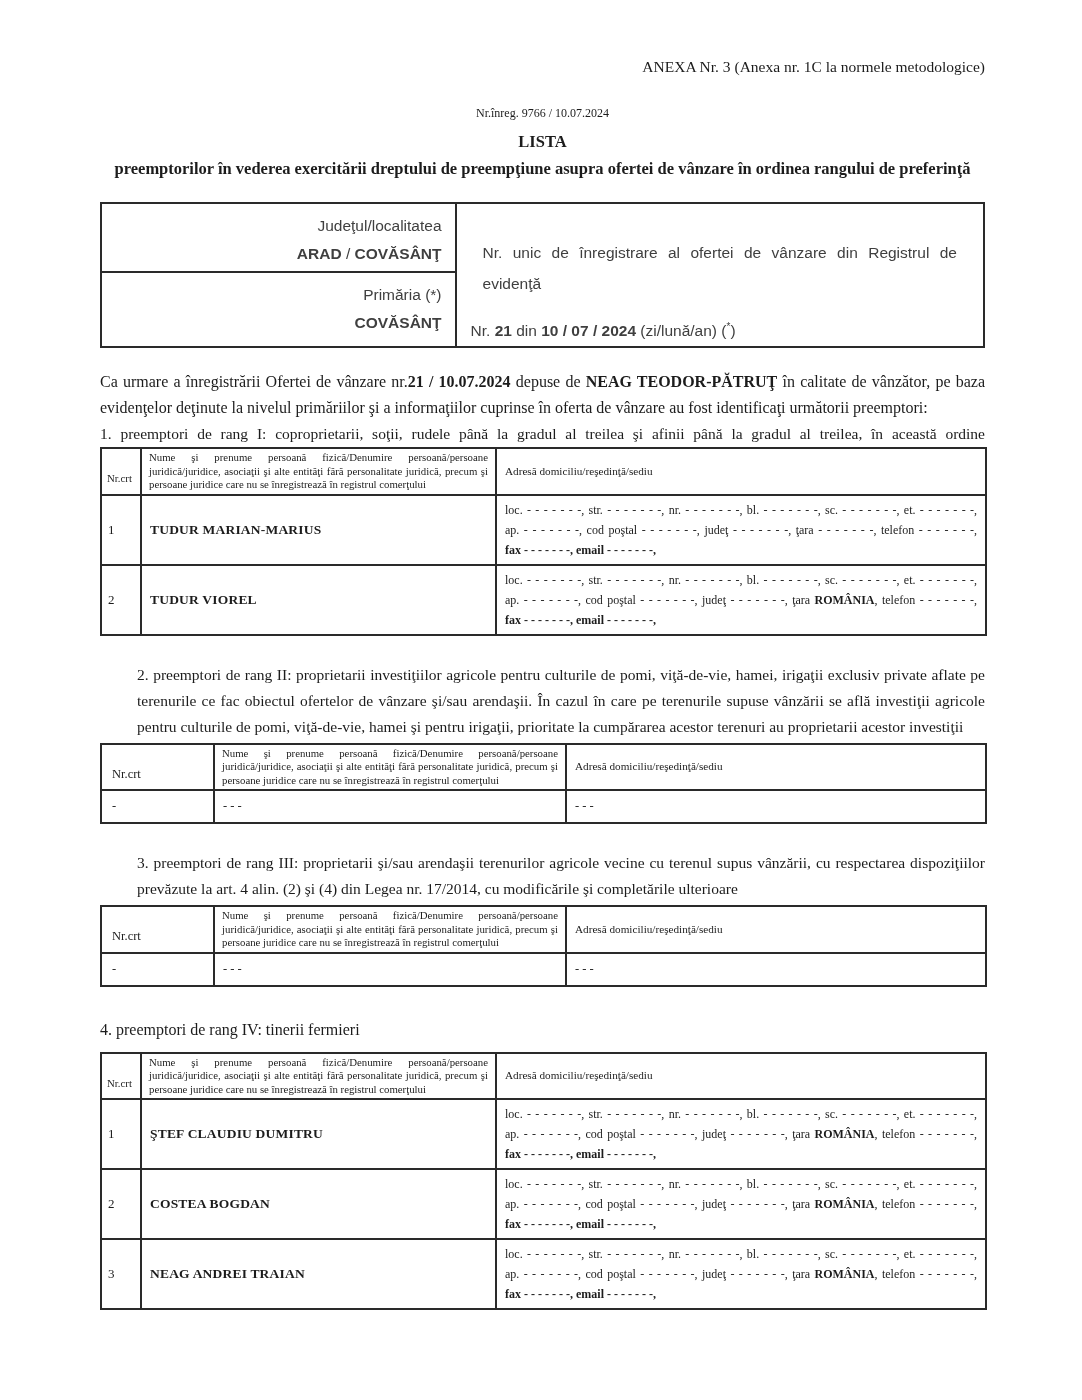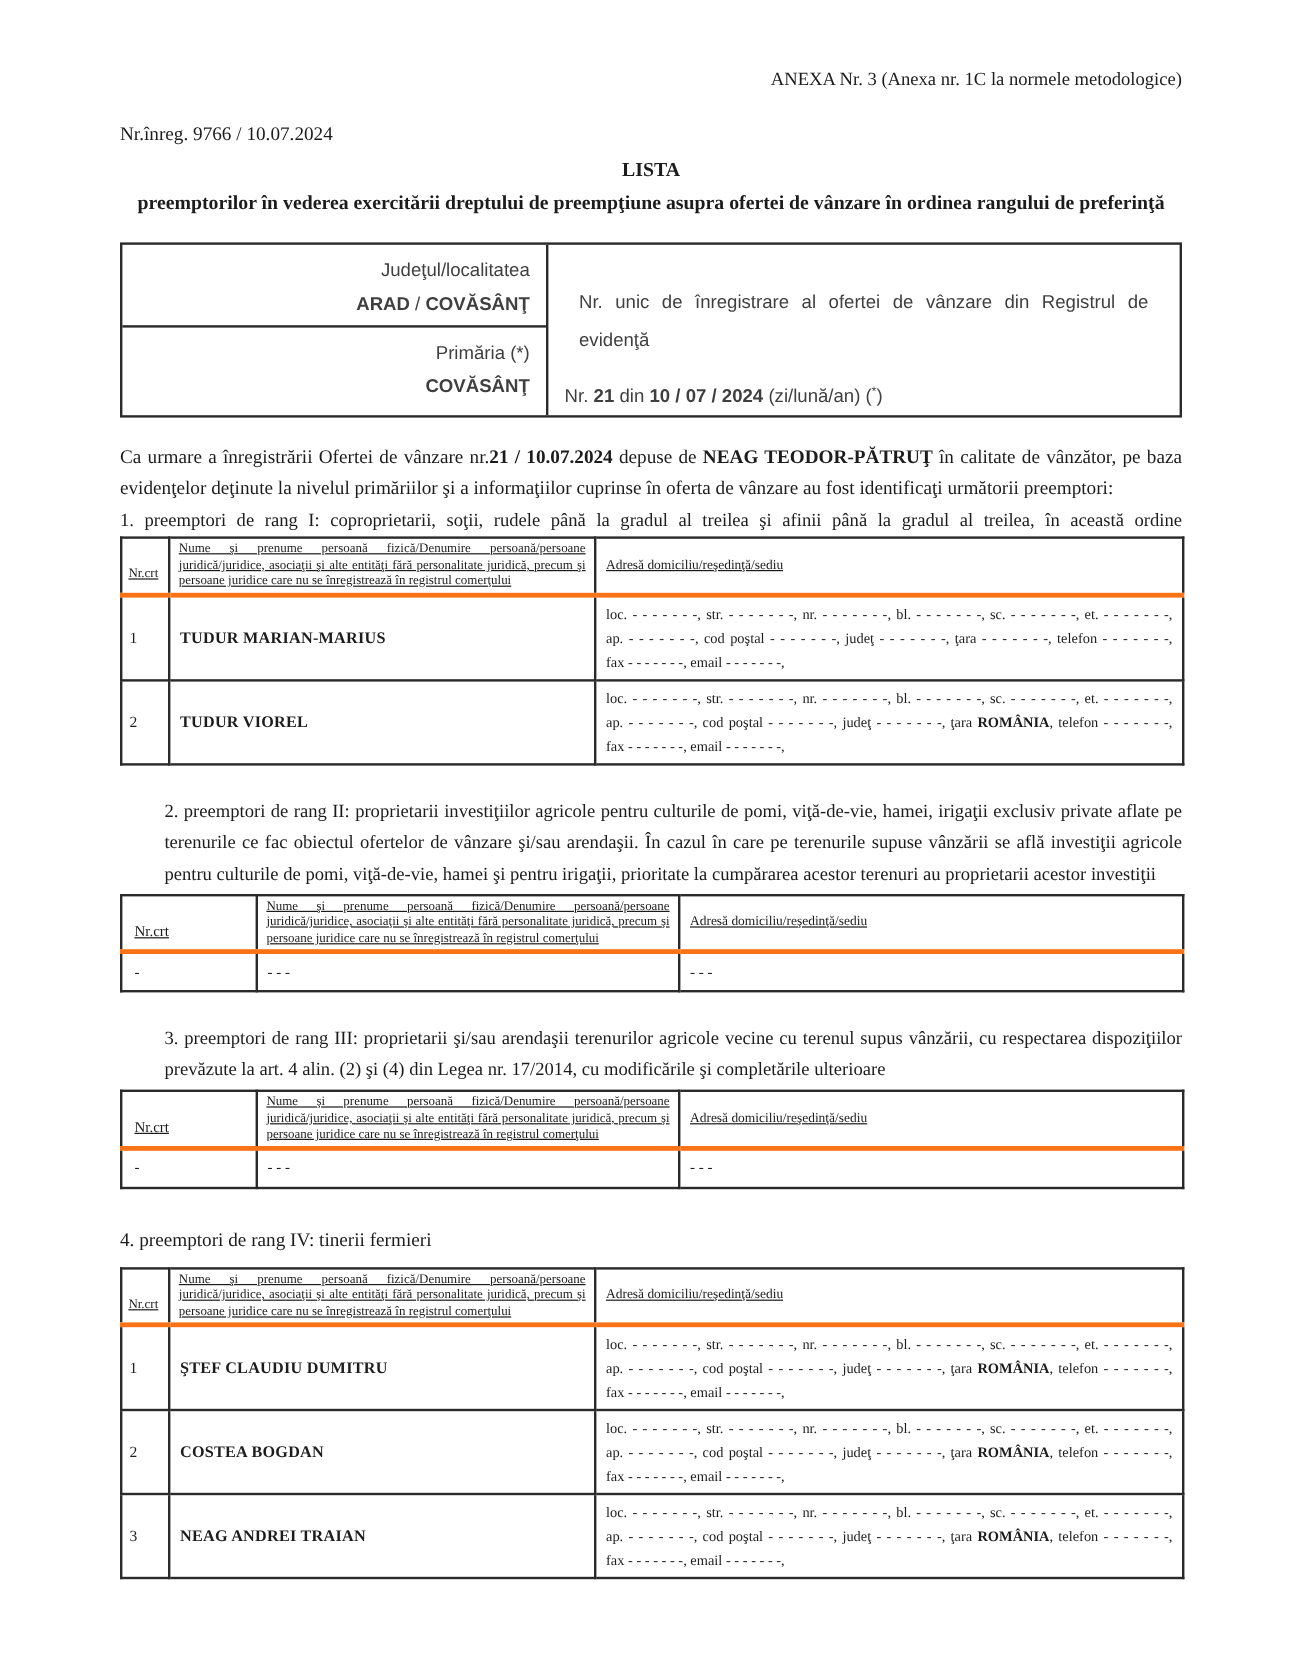--- a/index.html
+++ b/index.html
@@ -4,21 +4,21 @@
 <style>
   html, body { margin:0; padding:0; }
   body {
     width:1082px; height:1400px; background:#ffffff; overflow:hidden;
     font-family:"Liberation Serif", serif; color:#1c1c1c;
   }
   .page { padding:44px 97px 0 100px; }
 
   
   .anexa-line { text-align:right; font-size:15.5px; line-height:22px; margin-top:12px; }
-  .reg-line   { text-align:left; font-size:16px; line-height:22px; margin-top:24px; }
+  .reg-line   { text-align:center; font-size:12px; line-height:22px; margin-top:24px; }
   .doc-title  { text-align:center; font-weight:bold; font-size:16.5px; line-height:24px; margin-top:6px; }
   .doc-subtitle { text-align:center; font-weight:bold; font-size:16.5px; line-height:25px; margin-top:2px; }
 
   
   .ibox { display:flex; border:2px solid #2a2a2a; margin-top:21px;
           font-family:"Liberation Sans", sans-serif; color:#3f3f3f; }
   .ibox-left { width:355px; border-right:2px solid #2a2a2a; display:flex; flex-direction:column;text-align:right; }
   .ibox-cell { box-sizing:border-box; height:69px; padding:8px 13px 0 13px;
                font-size:15.5px; line-height:28px; }
   .ibox-cell.first { border-bottom:2px solid #2a2a2a; }
@@ -34,43 +34,43 @@
   
   .para { margin:0; text-align:justify; font-size:16px; line-height:26px; }
   .intro { margin-top:21px; }
   .sec-heading { margin:0; text-align:justify; font-size:15.5px; line-height:26px; }
   .sec-heading.fill-line { text-align-last:justify; }
   .mt-sec { margin-top:26px;margin-left:37px; }
 
   
   table { border-collapse:collapse; width:885px; table-layout:fixed; }
   th, td { border:2px solid #2a2a2a; box-sizing:border-box; }
-  thead th { border-bottom:4px solid #f97316; font-weight:normal;
-             font-size:10.8px; line-height:13.5px; vertical-align:middle;text-decoration:underline; }
+  thead th { border-bottom:1px solid #f97316; font-weight:normal;
+             font-size:10.8px; line-height:13.5px; vertical-align:middle; }
   th.h-nr   { text-align:left; padding:17px 2px 2px 5px; }
   th.h-name { text-align:justify; padding:2px 7px; }
   th.h-addr { text-align:left; padding:2px 8px; font-size:11.2px; }
 
   .t-wide  col.c-nr   { width:40px;  }
   .t-wide  col.c-name { width:355px; }
   .t-wide  col.c-addr { width:490px; }
   .t-narrow col.c-nr   { width:113px; }
   .t-narrow col.c-name { width:352px; }
   .t-narrow col.c-addr { width:420px; }
   .t-narrow th.h-nr { padding-left:10px; font-size:12.5px; }
 
   td.c-num  { font-size:13px; padding-left:6px; vertical-align:middle; }
   .t-narrow td.c-num { padding-left:10px; font-size:12.5px; }
   td.c-pname { font-weight:bold; font-size:13.5px; padding-left:8px; vertical-align:middle; letter-spacing:0.2px; }
   td.c-dash  { font-weight:normal; font-size:12.5px; padding-left:8px; vertical-align:middle; }
   td.c-addr  { padding:4px 8px; vertical-align:middle; font-size:12px; line-height:20px; }
   tr.r-person td { height:68px; }
   tr.r-empty  td { height:33px; }
   .addr-line { display:block; text-align:justify; text-align-last:justify; }
-  .addr-line.last { text-align:center; text-align-last:left; }
+  .addr-line.last { text-align:center; text-align-last:left;font-weight:bold; }
   .addr-line b { font-weight:bold; }
   .table-gap-sm { margin-top:3px; }
   .sec4-heading { margin-top:30px; font-size:16px; text-align:left; }
   .table-gap-4 { margin-top:9px; }
 </style>
 </head>
 <body>
 
 <div class="page">
 

